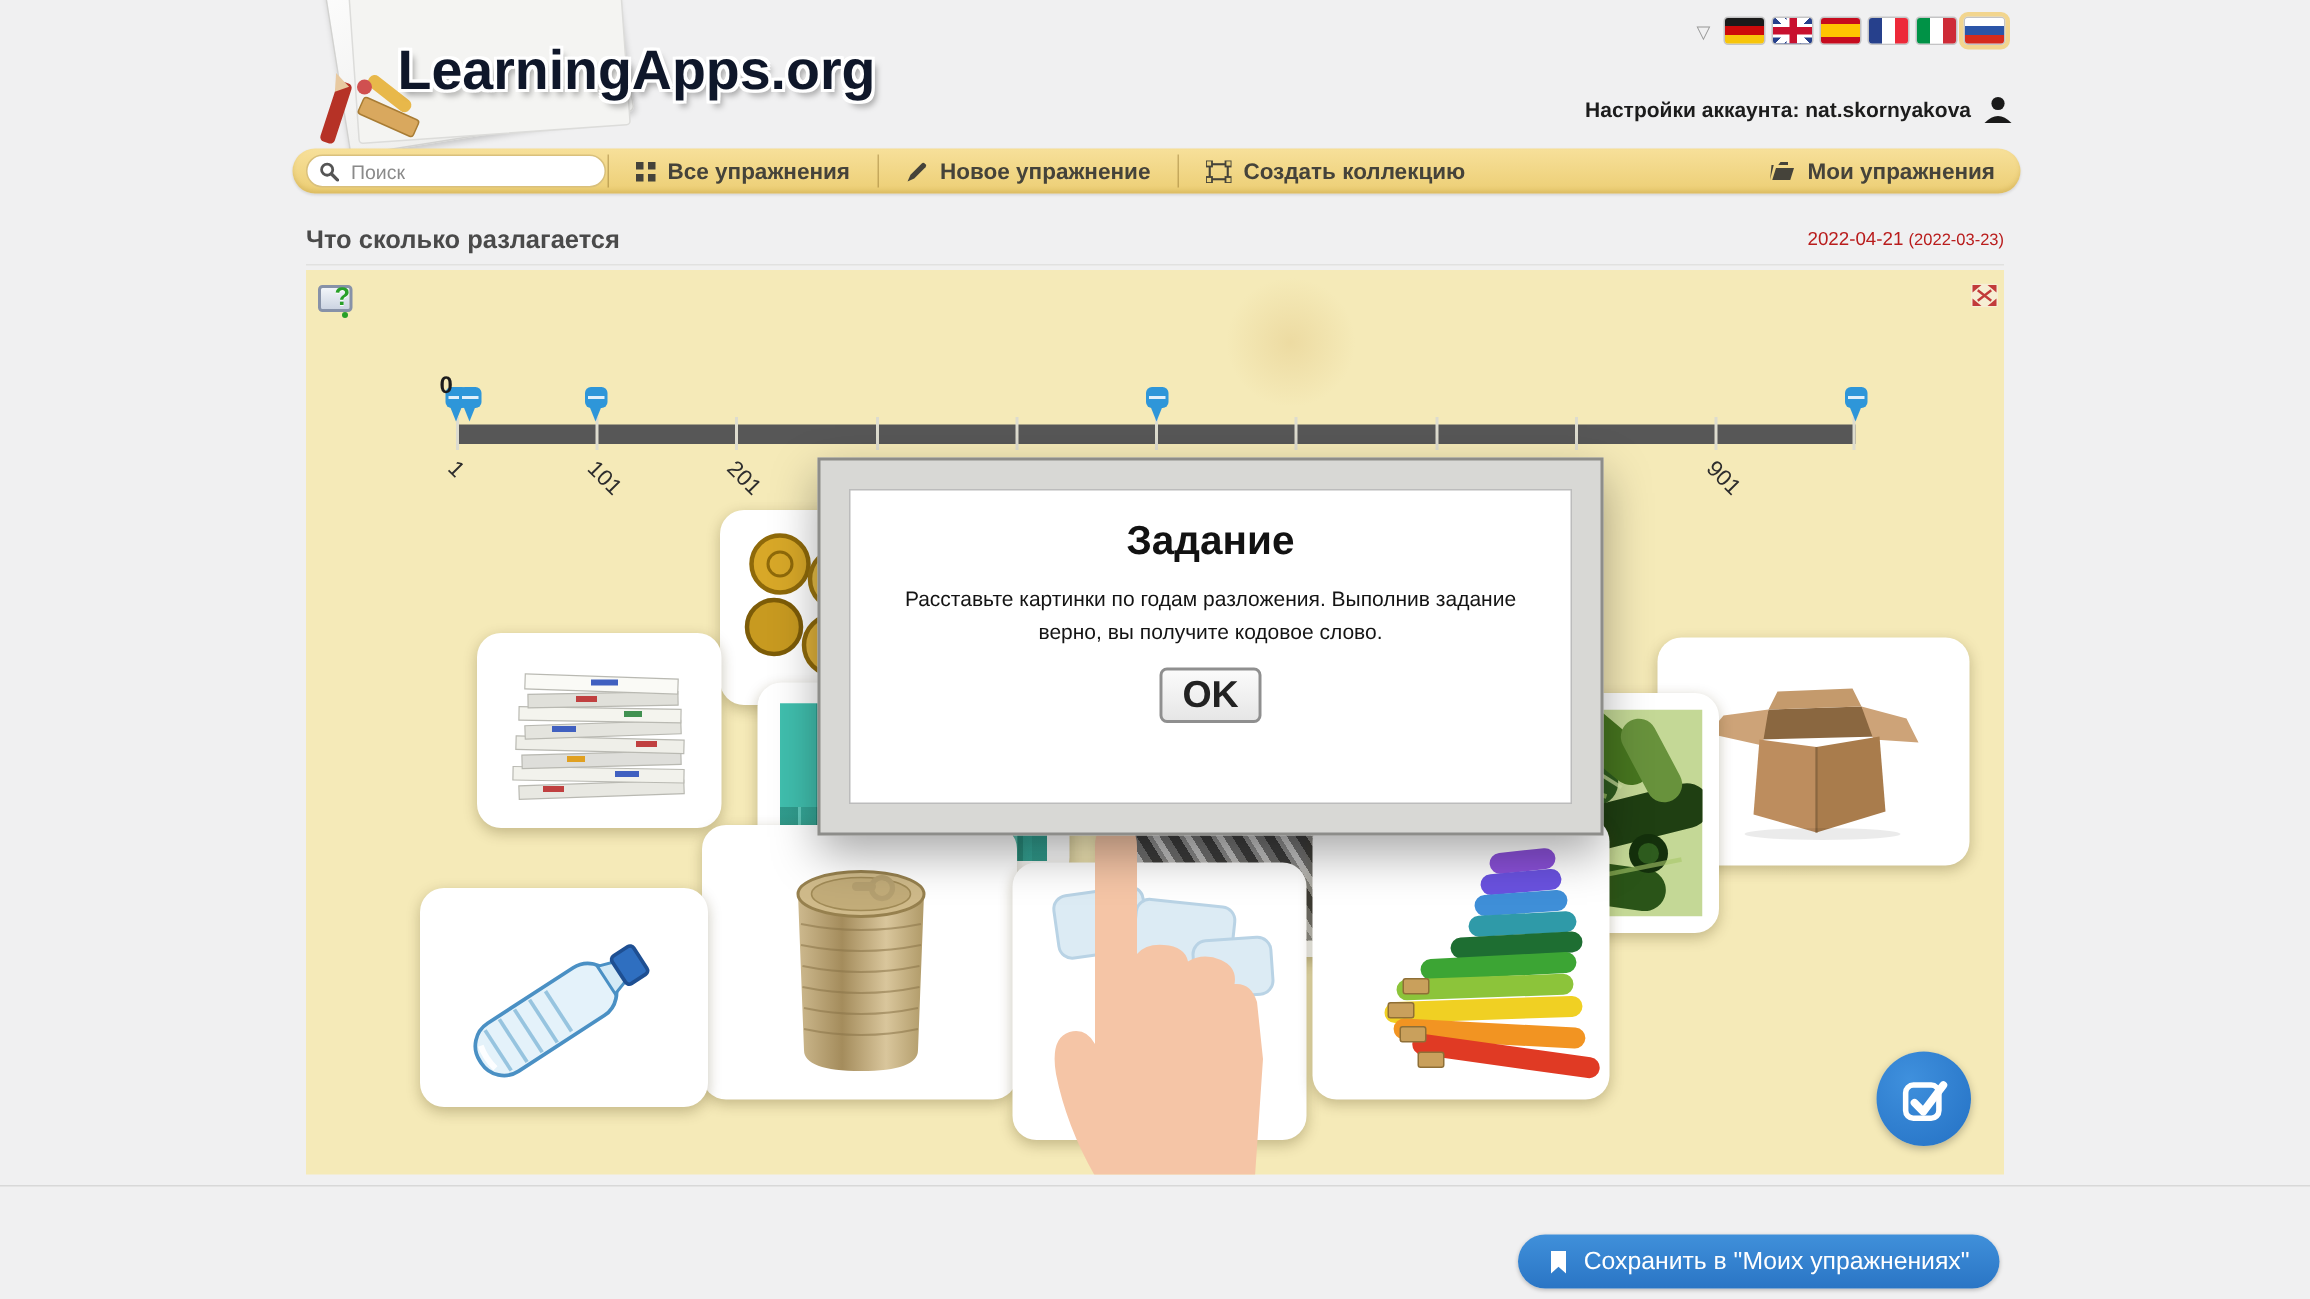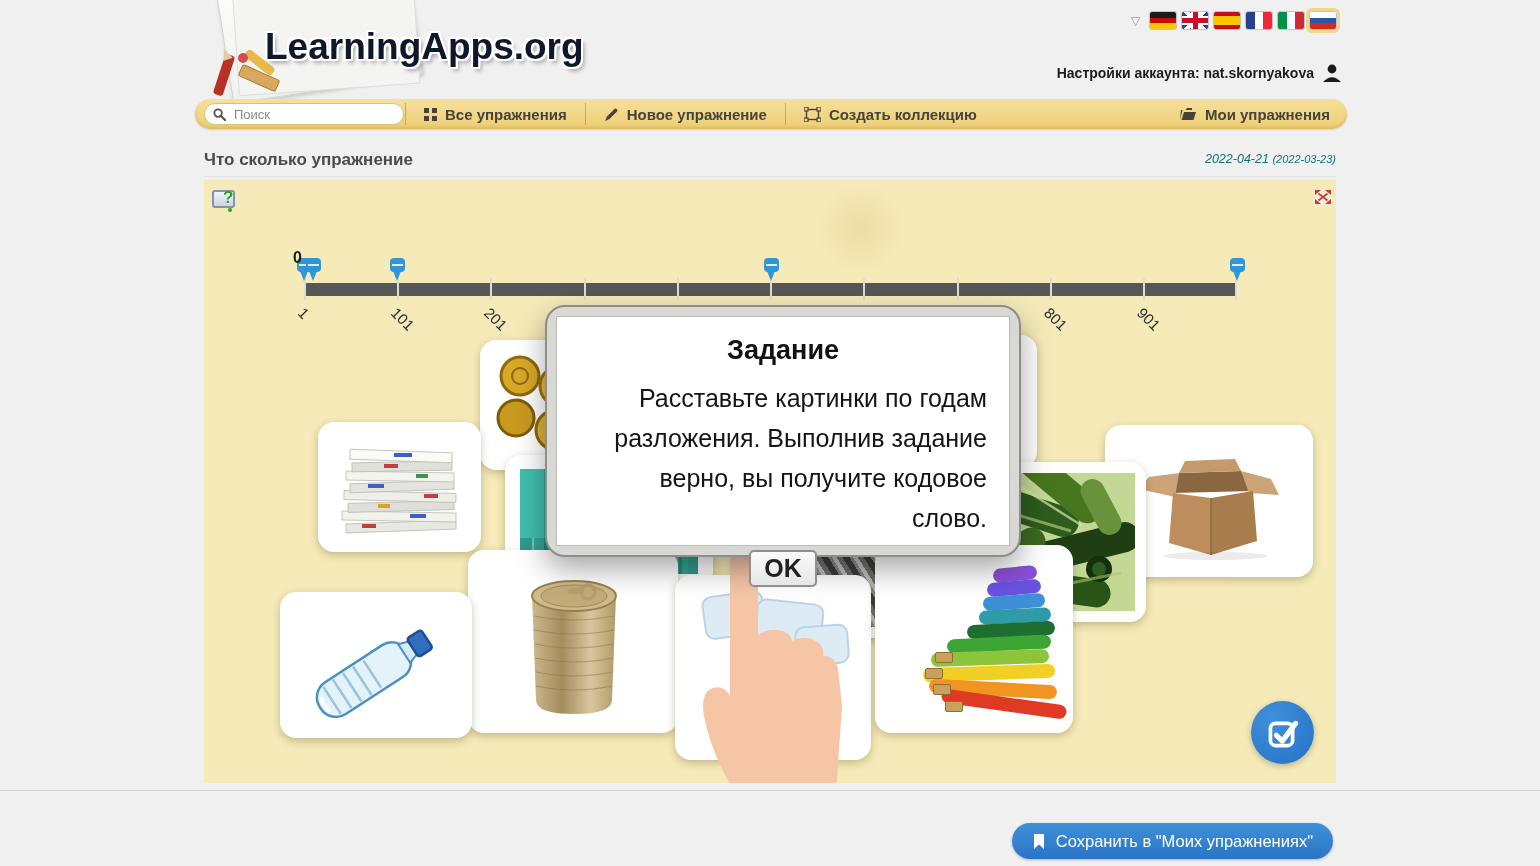--- a/index.html
+++ b/index.html
@@ -32,21 +32,21 @@
   .search-box input::placeholder{color:#8a8a8a;}
   .nav-sep{width:1px;height:22px;background:rgba(125,95,25,.38);margin:0 1px;}
   .nav-item{display:flex;align-items:center;gap:8px;padding:0 17px;font-size:15px;font-weight:bold;color:#45433a;cursor:pointer;white-space:nowrap;height:100%;}
   .nav-spacer{flex:1;}
   .grid-icon{width:13px;height:13px;position:relative;flex:none;}
   .grid-icon::before{content:"";position:absolute;left:0;top:0;width:5px;height:5px;background:#45433a;box-shadow:8px 0 0 #45433a,0 8px 0 #45433a,8px 8px 0 #45433a;}
 
   
   .title-row{position:absolute;left:204px;top:148px;width:1132px;height:24px;}
   .ex-title{position:absolute;left:0;top:2px;font-size:17px;font-weight:bold;color:#4a4a4a;}
-  .ex-date{position:absolute;right:0;top:4px;font-size:12.5px;color:#0f766e;font-style:italic;}
+  .ex-date{position:absolute;right:0;top:4px;font-size:12.5px;color:#b91c1c;}
   .ex-date .note{font-size:11px;}
   .title-line{position:absolute;left:204px;top:176px;width:1132px;height:1px;background:#e1e1e0;}
 
   
   .board{position:absolute;left:204px;top:180px;width:1132px;height:603px;background:#f5eab8;overflow:hidden;background-image:radial-gradient(circle at 58% 8%,rgba(215,180,105,.28) 0,transparent 5%),radial-gradient(circle at 88% 55%,rgba(215,185,110,.18) 0,transparent 7%),radial-gradient(circle at 30% 80%,rgba(220,190,120,.15) 0,transparent 6%);}
   .help-btn{position:absolute;left:8px;top:8px;width:30px;height:26px;cursor:pointer;}
   .help-win{position:absolute;left:0;top:2px;width:19px;height:14px;background:linear-gradient(#f2f5f9,#ccd4e2);border:2px solid #8792a8;border-radius:3px;}
   .help-q{position:absolute;left:11px;top:0px;font-size:17px;font-weight:bold;color:#28a028;text-shadow:0 1px 0 #fff;}
   .help-dot{position:absolute;left:16px;top:20px;width:4px;height:4px;border-radius:50%;background:#28a028;}
   .fullscreen-btn{position:absolute;left:1110px;top:9px;width:18px;height:16px;cursor:pointer;}
@@ -67,24 +67,24 @@
 
   .wood-photo{background:repeating-linear-gradient(90deg,#40bfae 0 24px,#2fa293 24px 27px),linear-gradient(#4cc9b8,#2f9f90);}
   .wood-photo::after{content:"";position:absolute;left:0;right:0;bottom:0;height:34%;background:repeating-linear-gradient(90deg,rgba(20,90,80,.35) 0 12px,rgba(255,255,255,.18) 12px 14px,rgba(20,90,80,.25) 14px 24px);}
   .rebar-photo{background:repeating-linear-gradient(58deg,#c2c2c2 0 4px,#707070 4px 9px,#3c3c3c 9px 15px,#8a8a8a 15px 18px);}
   .bag{position:absolute;background:#dcebf4;border:2px solid #b9d3e5;border-radius:10px;}
 
   .pen-bar{position:absolute;height:14px;border-radius:8px;}
   .pen-tip{position:absolute;width:16px;height:9px;background:#c9a05c;border:1px solid #8f6f36;border-radius:2px;}
 
   
-  .modal{position:absolute;left:341px;top:125px;width:476px;height:252px;background:#d8d8d5;border:2px solid #8d8d8a;border-radius:20px;padding:9px;box-sizing:border-box;box-shadow:0 12px 30px rgba(0,0,0,.35);z-index:50;}
+  .modal{position:absolute;left:341px;top:125px;width:524px;height:252px;background:#d8d8d5;border:2px solid #8d8d8a;border-radius:0;padding:19px;box-sizing:border-box;box-shadow:0 12px 30px rgba(0,0,0,.35);z-index:50;}
   .modal-inner{width:100%;height:100%;background:#fff;border:1px solid #bcbcbc;box-sizing:border-box;padding:12px 22px 0;text-align:center;}
   .modal-title{font-size:27px;font-weight:bold;color:#121212;margin:6px 0 12px;}
-  .modal-body{font-size:25px;line-height:1.6;color:#141414;text-align:right;margin:0;}
+  .modal-body{font-size:14px;line-height:1.6;color:#141414;text-align:center;margin:0;}
   .ok-btn{display:inline-block;margin-top:12px;font-size:25px;color:#222;padding:2px 13px;background:linear-gradient(#fbfbfb,#e6e6e6);border:2px solid #8f8f8f;border-radius:5px;cursor:pointer;font-family:"Liberation Sans",sans-serif;font-weight:bold;}
 
   
   .check-btn{position:absolute;left:1047px;top:521px;width:63px;height:63px;border-radius:50%;background:radial-gradient(circle at 35% 30%,#3f90dd,#2471c4);box-shadow:0 2px 6px rgba(0,0,0,.25);z-index:30;cursor:pointer;display:flex;align-items:center;justify-content:center;}
 
   
   .hand{position:absolute;left:462px;top:364px;width:200px;height:250px;z-index:20;pointer-events:none;}
 
   
   .footer-line{position:absolute;left:0;top:790px;width:1540px;height:1px;background:#d8d8d8;}
@@ -167,21 +167,21 @@
     <div class="nav-item">
       <svg width="18" height="14" viewBox="0 0 18 14">
         <path d="M1 13 L2 3 H6.5 L8 1 H13 V3 H3.5 Z" fill="#45433a"></path>
         <path d="M2.5 13 L5 5 H17 L14.5 13 Z" fill="#45433a"></path>
       </svg>
       <span>Мои упражнения</span>
     </div>
   </div>
 
   <div class="title-row">
-    <div class="ex-title">Что сколько упражнение</div>
+    <div class="ex-title">Что сколько разлагается</div>
     <div class="ex-date">
       <span>2022-04-21</span>
       <span class="note">(2022-03-23)</span>
     </div>
   </div>
   <div class="title-line"></div>
 
   <div class="board">
 
     <div class="help-btn">

